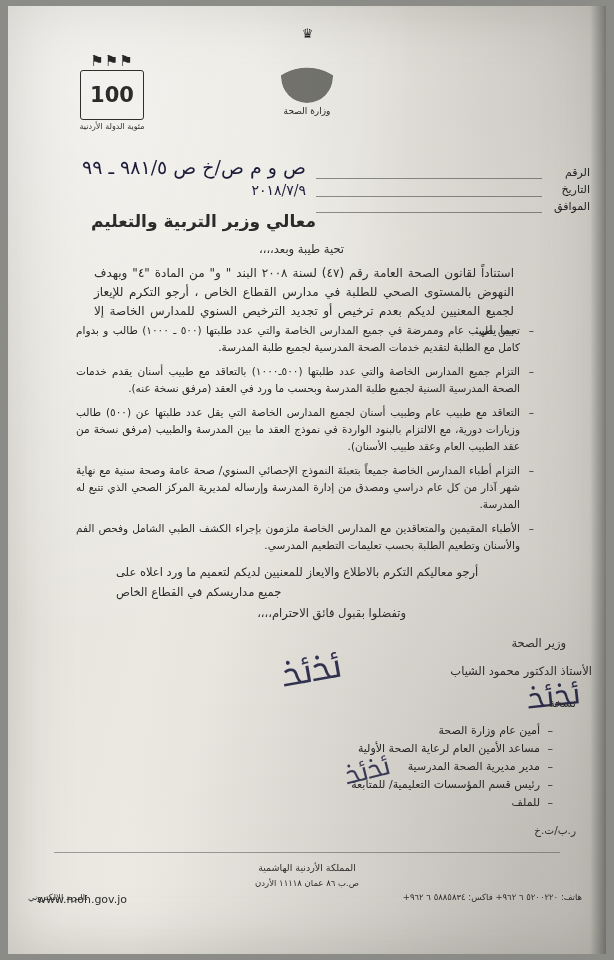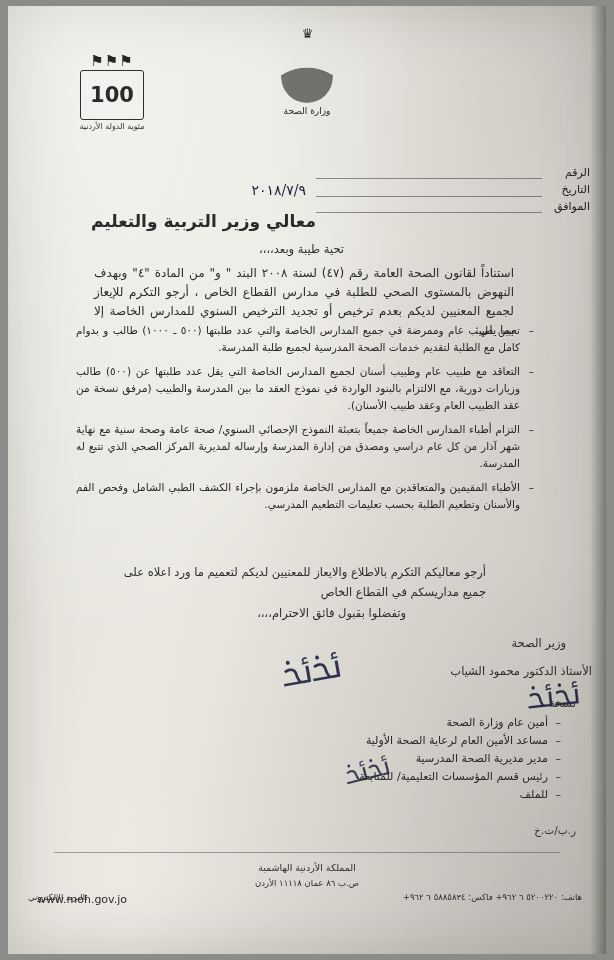--- a/index.html
+++ b/index.html
@@ -80,21 +80,21 @@
 
   ul.bullets{
     position:absolute; right:70px; top:316px; width:444px;
     margin:0; padding:0 16px 0 0; list-style:none;
     font-size:10.5px; line-height:17px; color:#272727;
   }
   ul.bullets li{position:relative; margin-bottom:7px; text-align:justify;}
   ul.bullets li:before{
     content:"–"; position:absolute; right:-14px; top:0; color:#272727;
   }
-  #para2{ right:120px; top:556px; width:370px; font-size:11.5px; line-height:20px; text-align:right;}
+  #para2{ right:120px; top:556px; width:370px; font-size:11.5px; line-height:20px; text-align:left;}
   #closing{ right:200px; top:600px; font-size:11.5px;}
 
   
   #sig-title{ right:40px; top:630px; font-size:11.5px;}
   #sig-name{ right:14px; top:658px; font-size:11.5px;}
   #sig-scribble{
     position:absolute; right:26px; top:664px; width:96px;height:46px;
     font-family:"DejaVu Serif",serif;font-size:30px;color:#121236;
     transform:rotate(-6deg); opacity:.85;
   }
@@ -106,21 +106,21 @@
   #sig-scribble3{
     position:absolute; right:215px; top:740px;
     font-family:"DejaVu Serif",serif;font-size:26px;color:#14143a;
     transform:rotate(-14deg); opacity:.8;
   }
 
   
   #cc-title{ right:30px; top:690px; font-size:11.5px;}
   ul.cc{
     position:absolute; right:44px; top:708px; width:280px;
-    margin:0;padding:0 14px 0 0;list-style:none;
+    margin:8px;padding:0 14px 0 0;list-style:none;
     font-size:11px;line-height:18px;color:#262626;text-align:right;
   }
   ul.cc li{position:relative;}
   ul.cc li:before{content:"–";position:absolute;right:-13px;top:0;}
   #typist{ right:30px; top:818px; font-size:10.5px;text-align:right;}
 
   
   #footer-rule{ left:46px; right:46px; top:846px; height:1px; background:#4a4a46; opacity:.5; position:absolute;}
   #footer-center{ left:0; right:0; top:856px; text-align:center; font-size:9.5px; color:#2d2d2d;}
   #footer-line2{ left:0; right:0; top:872px; text-align:center; font-size:8.5px; color:#2d2d2d;}
@@ -150,31 +150,33 @@
     <div class="flags">⚑⚑⚑</div>
     <div class="box">100</div>
     <div class="cap">مئوية الدولة الأردنية</div>
   </div>
 
   <div class="txt" id="ref-labels">
     <div>الرقم</div>
     <div>التاريخ</div>
     <div>الموافق</div>
   </div>
+  <div class="txt hand" id="ref-hand1">ص و م ص/خ ص ٩٨١/٥ ـ ٩٩</div>
   <div class="txt hand" id="ref-hand2">٢٠١٨/٧/٩</div>
   <div class="hline" style="right:64px;top:172px;width:226px;"></div>
   <div class="hline" style="right:64px;top:190px;width:226px;"></div>
   <div class="hline" style="right:64px;top:206px;width:226px;"></div>
 
   <div class="txt" id="to-line">معالي وزير التربية والتعليم</div>
   <div class="txt" id="greeting">تحية طيبة وبعد،،،،</div>
   <div class="txt" id="para1">استناداً لقانون الصحة العامة رقم (٤٧) لسنة ٢٠٠٨ البند " و" من المادة "٤" وبهدف النهوض بالمستوى الصحي للطلبة في مدارس القطاع الخاص ، أرجو التكرم للإيعاز لجميع المعنيين لديكم بعدم ترخيص أو تجديد الترخيص السنوي للمدارس الخاصة إلا بما يلي:</div>
 
   <ul class="bullets">
     <li>تعيين طبيب عام وممرضة في جميع المدارس الخاصة والتي عدد طلبتها (٥٠٠ ـ ١٠٠٠) طالب و بدوام كامل مع الطلبة لتقديم خدمات الصحة المدرسية لجميع طلبة المدرسة.</li>
+    <li>التزام جميع المدارس الخاصة والتي عدد طلبتها (٥٠٠ـ١٠٠٠) بالتعاقد مع طبيب أسنان يقدم خدمات الصحة المدرسية السنية لجميع طلبة المدرسة وبحسب ما ورد في العقد (مرفق نسخة عنه).</li>
     <li>التعاقد مع طبيب عام وطبيب أسنان لجميع المدارس الخاصة التي يقل عدد طلبتها عن (٥٠٠) طالب وزيارات دورية، مع الالتزام بالبنود الواردة في نموذج العقد ما بين المدرسة والطبيب (مرفق نسخة من عقد الطبيب العام وعقد طبيب الأسنان).</li>
     <li>التزام أطباء المدارس الخاصة جميعاً بتعبئة النموذج الإحصائي السنوي/ صحة عامة وصحة سنية مع نهاية شهر آذار من كل عام دراسي ومصدق من إدارة المدرسة وإرساله لمديرية المركز الصحي الذي تتبع له المدرسة.</li>
     <li>الأطباء المقيمين والمتعاقدين مع المدارس الخاصة ملزمون بإجراء الكشف الطبي الشامل وفحص الفم والأسنان وتطعيم الطلبة بحسب تعليمات التطعيم المدرسي.</li>
   </ul>
 
   <div class="txt" id="para2">أرجو معاليكم التكرم بالاطلاع والايعاز للمعنيين لديكم لتعميم ما ورد اعلاه على جميع مداريسكم في القطاع الخاص</div>
   <div class="txt" id="closing">وتفضلوا بقبول فائق الاحترام،،،،</div>
 
   <div class="txt" id="sig-title">وزير الصحة</div>
   <div class="txt" id="sig-name">الأستاذ الدكتور محمود الشياب</div>

